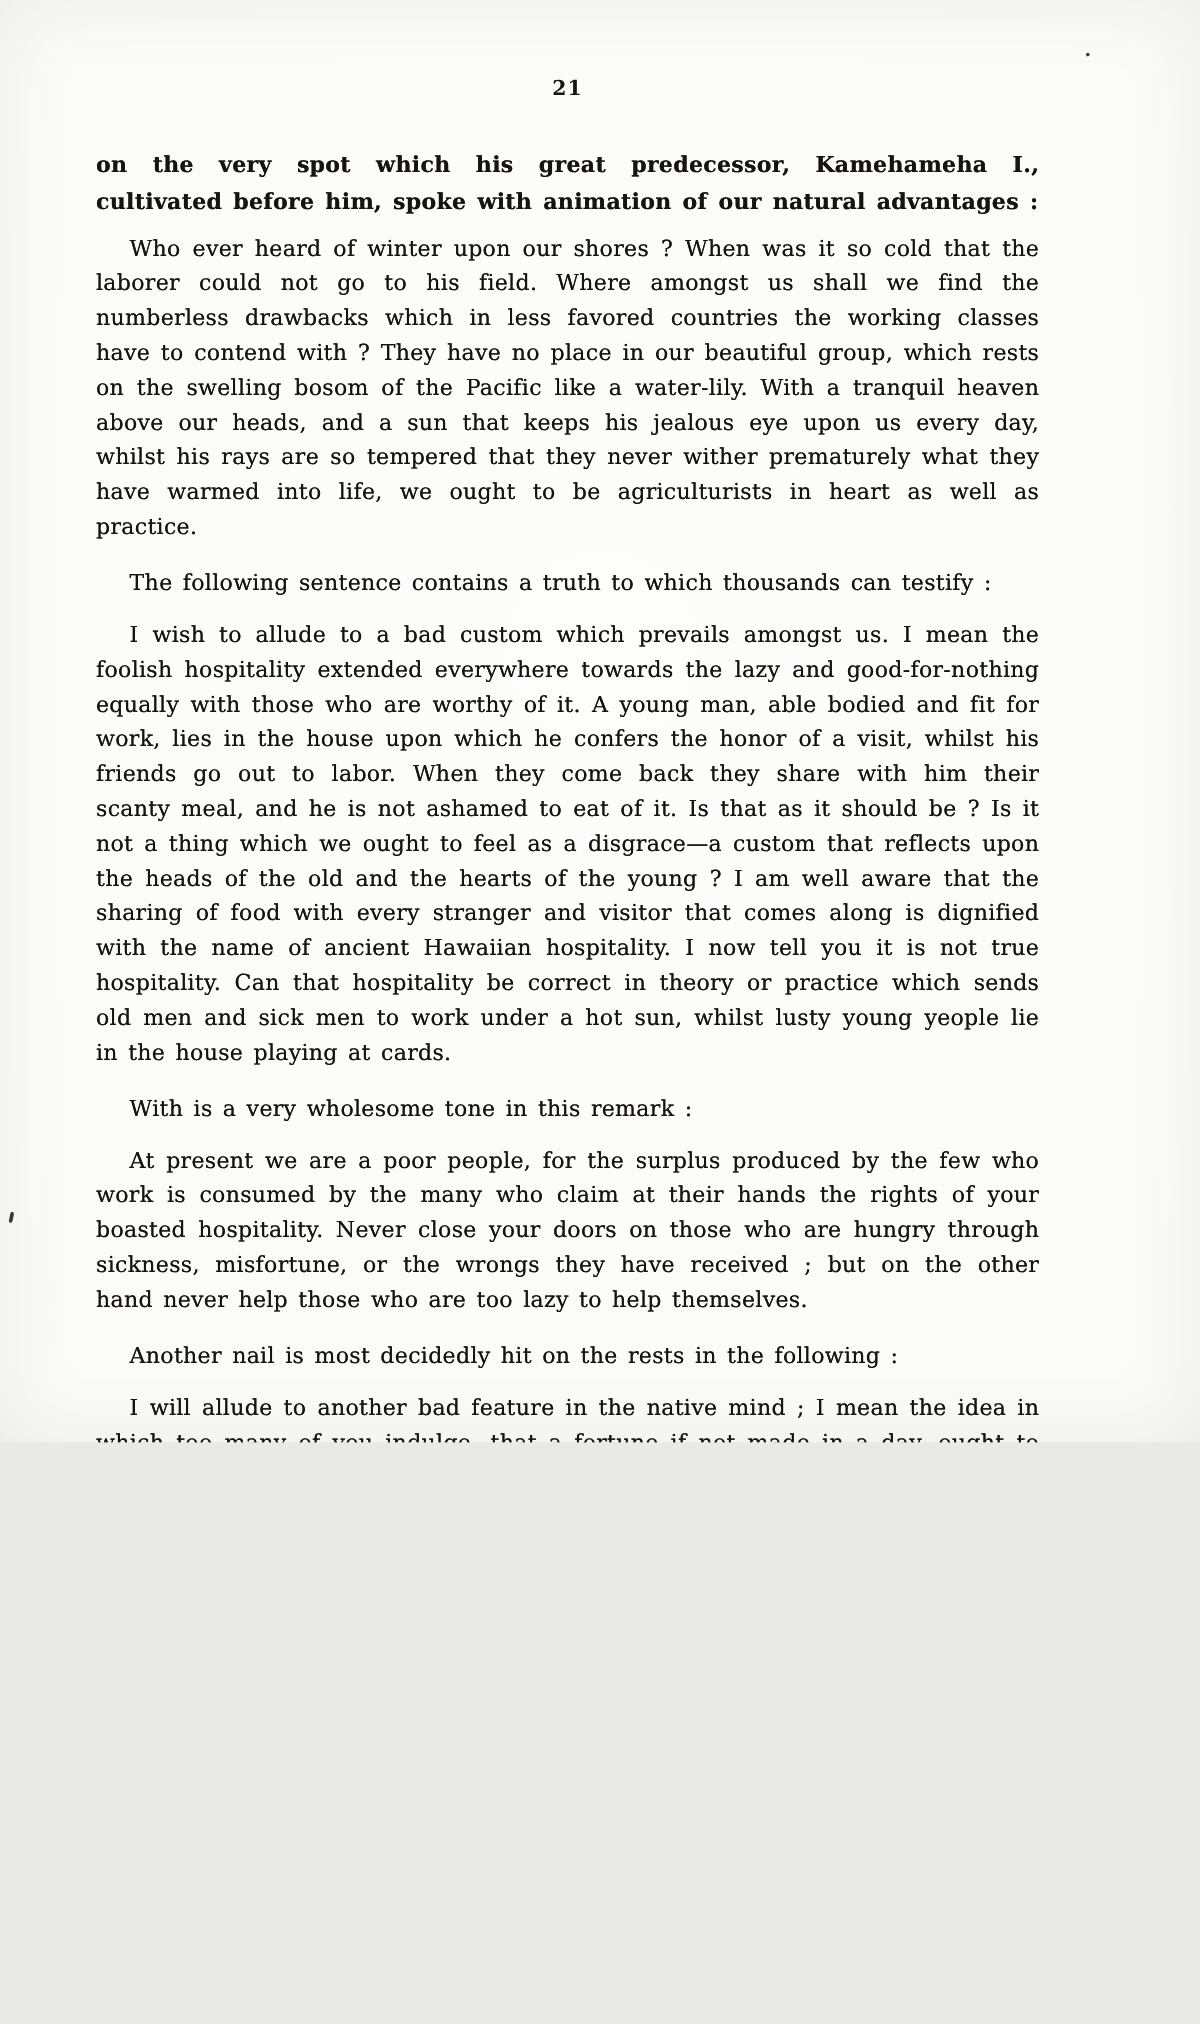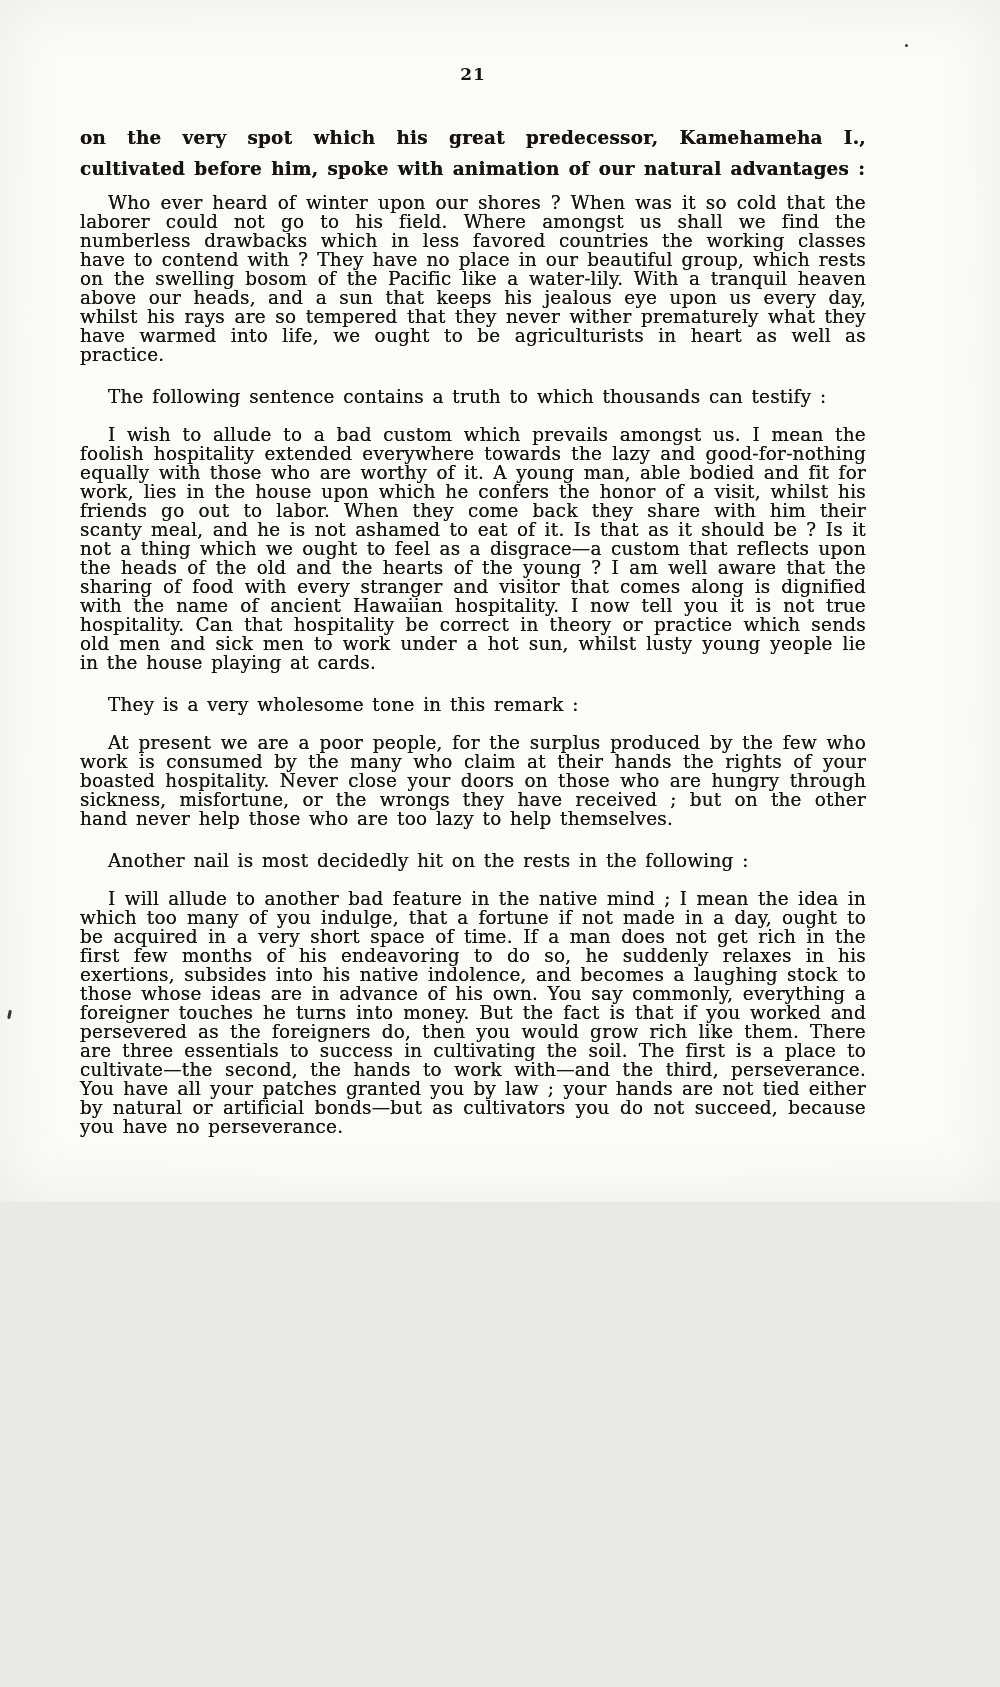--- a/index.html
+++ b/index.html
@@ -48,21 +48,21 @@
     line-height: 31px;
     margin-bottom: 9px;
     font-weight: bold;
   }
   p.para.lead-in {
     margin-top: 18px;
     margin-bottom: 13px;
     line-height: 30px;
   }
   p.para.quote-long {
-    line-height: 19px;
+    line-height: 29px;
   }
   
   .speck {
     position: absolute;
     background: #3a352f;
     border-radius: 50%;
   }
   .speck.dot-top-right    { left: 905px; top: 44px;  width: 3px; height: 3px; }
   .speck.tick-left-upper  { left: 8px;   top: 1010px; width: 3px; height: 9px; border-radius: 2px; transform: rotate(12deg); }
   .speck.tick-left-lower  { left: 8px;   top: 1316px; width: 3px; height: 8px; border-radius: 2px; transform: rotate(8deg); }
@@ -78,21 +78,21 @@
     <div class="page-number">21</div>
 
     <p class="para opening">on the very spot which his great predecessor, Kamehameha I., cultivated before him, spoke with animation of our natural advantages :</p>
 
     <p class="para quote-long">Who ever heard of winter upon our shores ?  When was it so cold that the laborer could not go to his field.  Where amongst us shall we find the numberless drawbacks which in less favored countries the working classes have to contend with ?  They have no place in our beautiful group, which rests on the swelling bosom of the Pacific like a water-lily.  With a tranquil heaven above our heads, and a sun that keeps his jealous eye upon us every day, whilst his rays are so tempered that they never wither prematurely what they have warmed into life, we ought to be agriculturists in heart as well as practice.</p>
 
     <p class="para lead-in">The following sentence contains a truth to which thousands can testify :</p>
 
     <p class="para quote-long">I wish to allude to a bad custom which prevails amongst us.  I mean the foolish hospitality extended everywhere towards the lazy and good-for-nothing equally with those who are worthy of it.  A young man, able bodied and fit for work, lies in the house upon which he confers the honor of a visit, whilst his friends go out to labor.  When they come back they share with him their scanty meal, and he is not ashamed to eat of it.  Is that as it should be ?  Is it not a thing which we ought to feel as a disgrace—a custom that reflects upon the heads of the old and the hearts of the young ?  I am well aware that the sharing of food with every stranger and visitor that comes along is dignified with the name of ancient Hawaiian hospitality.  I now tell you it is not true hospitality.  Can that hospitality be correct in theory or practice which sends old men and sick men to work under a hot sun, whilst lusty young yeople lie in the house playing at cards.</p>
 
-    <p class="para lead-in">They is a very wholesome tone in this remark :</p>
+    <p class="para lead-in">With is a very wholesome tone in this remark :</p>
 
     <p class="para quote-long">At present we are a poor people, for the surplus produced by the few who work is consumed by the many who claim at their hands the rights of your boasted hospitality.  Never close your doors on those who are hungry through sickness, misfortune, or the wrongs they have received ; but on the other hand never help those who are too lazy to help themselves.</p>
 
     <p class="para lead-in">Another nail is most decidedly hit on the rests in the following :</p>
 
     <p class="para quote-long">I will allude to another bad feature in the native mind ; I mean the idea in which too many of you indulge, that a fortune if not made in a day, ought to be acquired in a very short space of time.  If a man does not get rich in the first few months of his endeavoring to do so, he suddenly relaxes in his exertions, subsides into his native indolence, and becomes a laughing stock to those whose ideas are in advance of his own.  You say commonly, everything a foreigner touches he turns into money.  But the fact is that if you worked and persevered as the foreigners do, then you would grow rich like them.  There are three essentials to success in cultivating the soil.  The first is a place to cultivate—the second, the hands to work with—and the third, perseverance.  You have all your patches granted you by law ; your hands are not tied either by natural or artificial bonds—but as cultivators you do not succeed, because you have no perseverance.</p>
 
   </div>
 
   <div class="speck dot-top-right"></div>

